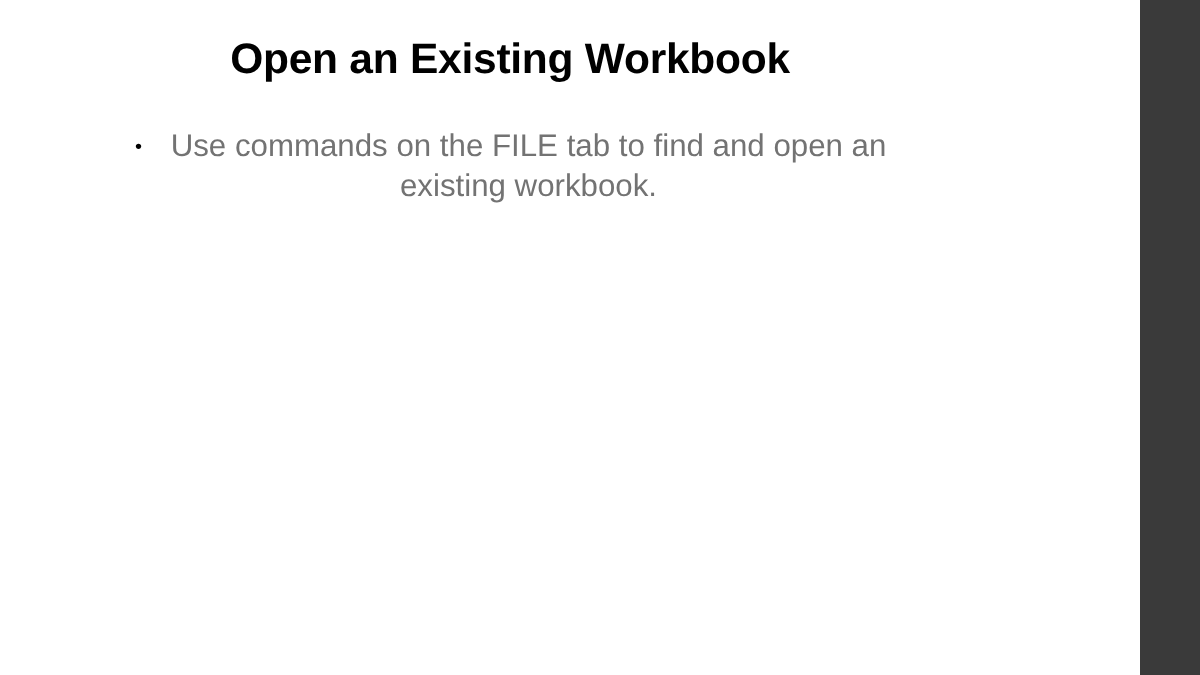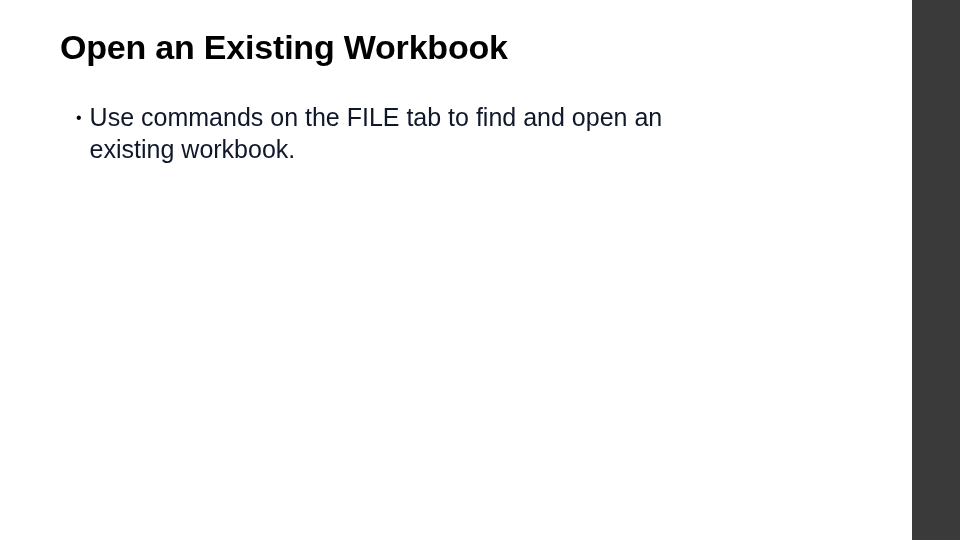--- a/index.html
+++ b/index.html
@@ -17,22 +17,23 @@
     }
     .sidebar {
       position: absolute;
       right: 0;
       top: 0;
       width: 48px;
       height: 540px;
       background: #3a3a3a;
     }
     .content {
-      padding: 28px 60px 0 60px;
+      padding: 28px 60px 0 92px;
       width: 784px;
+      text-align: center;
     }
     .title {
       font-size: 34px;
       font-weight: bold;
       color: #000000;
       margin-bottom: 34px;
       letter-spacing: -0.2px;
     }
     .bullet-row {
       display: flex;
@@ -41,21 +42,21 @@
     }
     .bullet {
       font-size: 16px;
       color: #000000;
       margin-right: 8px;
       line-height: 30px;
       margin-top: 2px;
     }
     .bullet-text {
       font-size: 25px;
-      color: #0f172a;
+      color: #737373;
       line-height: 1.28;
       max-width: 660px;
     }
   </style>
 </head>
 <body>
 
 <div class="sidebar"></div>
 
 <div class="content">

